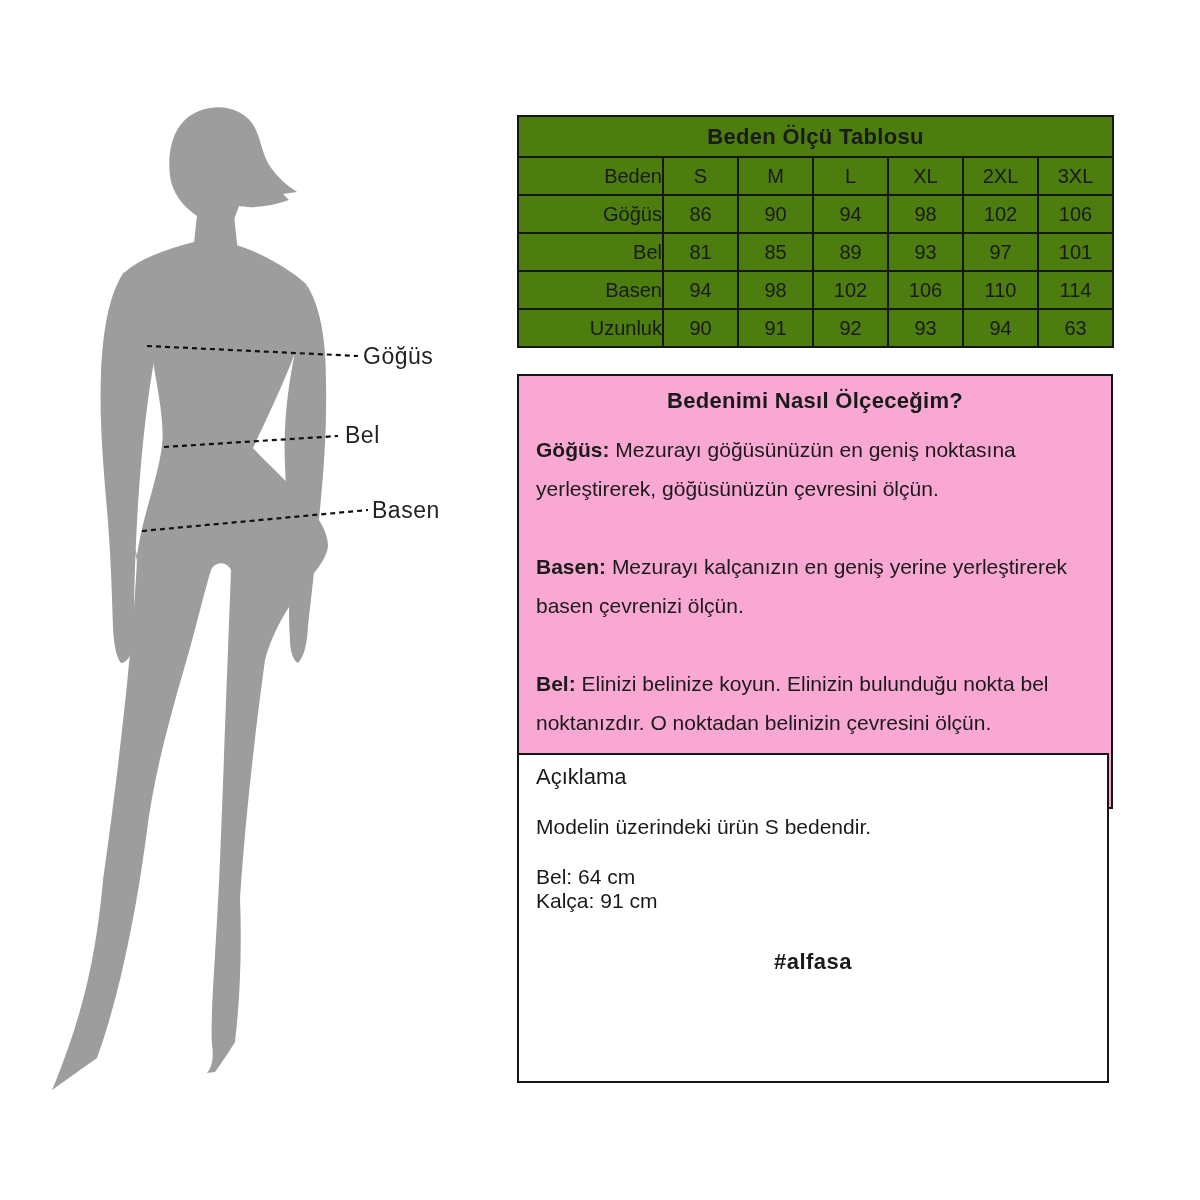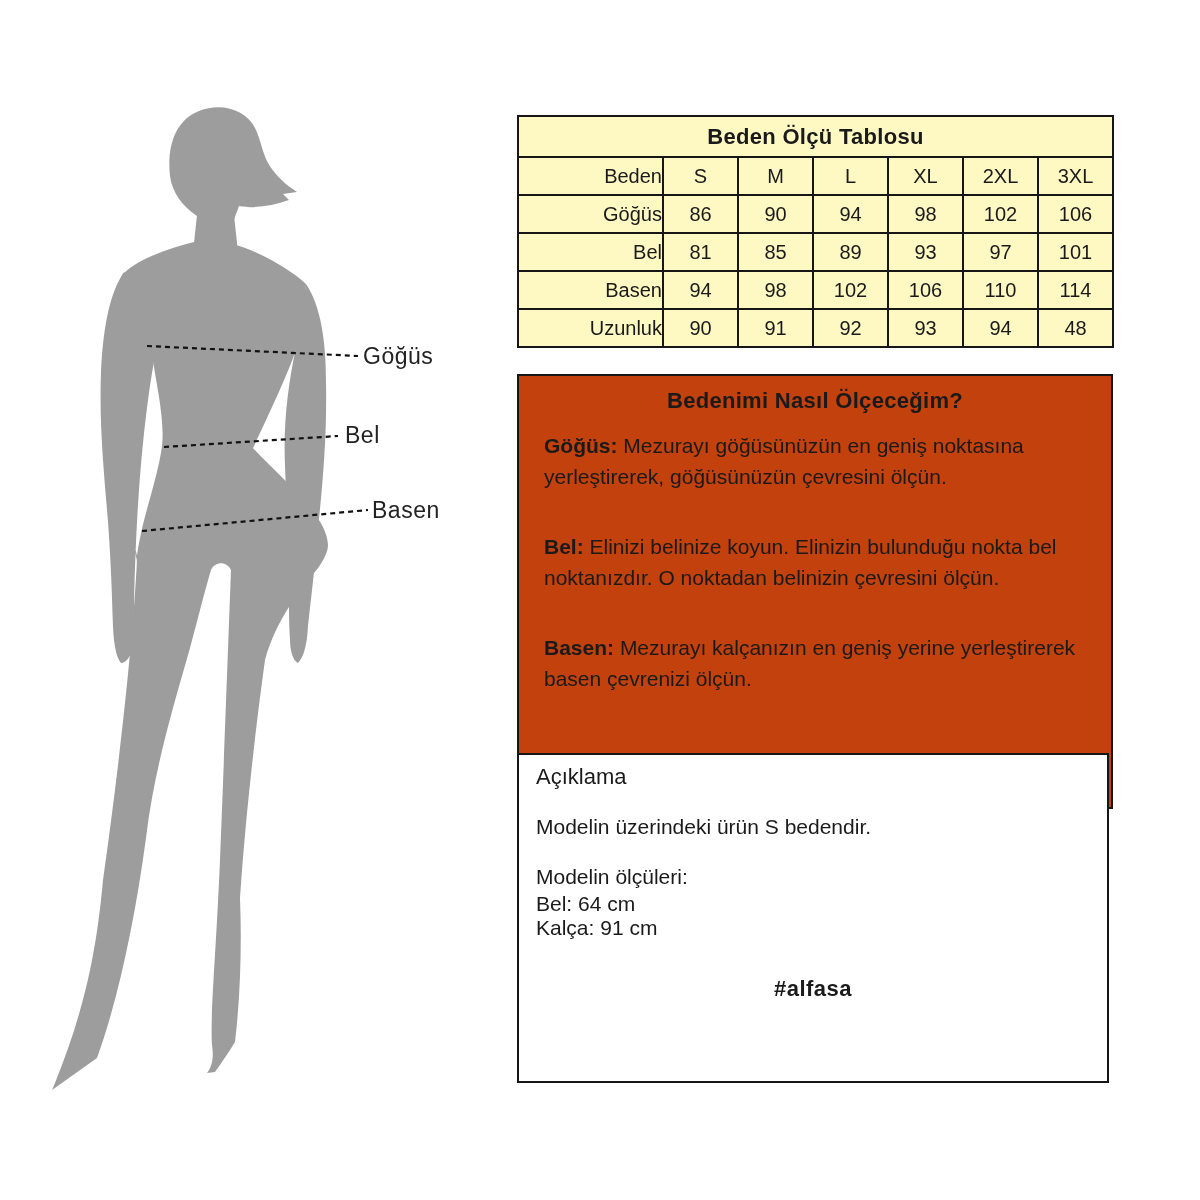--- a/index.html
+++ b/index.html
@@ -17,49 +17,49 @@
     white-space: nowrap;
   }
   .fig-label.gogus { left: 363px; top: 343px; }
   .fig-label.bel   { left: 345px; top: 422px; }
   .fig-label.basen { left: 372px; top: 497px; }
 
   
   table.size-table {
     position: absolute; left: 517px; top: 115px;
     border-collapse: collapse; table-layout: fixed;
-    width: 596px; background: #fef9c3;
+    width: 596px; background: #4d7c0f;
   }
   table.size-table td {
     border: 2px solid #161616;
     font-size: 20px; height: 36px;
     text-align: center; vertical-align: middle;
     padding: 0; overflow: hidden;
   }
   table.size-table td.t-title {
     height: 39px; font-weight: bold; font-size: 22px; letter-spacing: 0.3px;
   }
   table.size-table td.c-label {
     text-align: right; padding-left: 14px; width: 145px;
   }
   table.size-table col.c0 { width: 145px; }
   table.size-table col.cn { width: 75px; }
 
   
   .measure-box {
     position: absolute; left: 517px; top: 374px; width: 596px; height: 435px;
     border: 2px solid #161616; box-sizing: border-box;
-    padding: 10px 17px 0 17px; background: #c2410c;
+    padding: 10px 17px 0 17px; background: #f9a8d4;
   }
   .measure-box .box-title {
     text-align: center; font-weight: bold; font-size: 22px;
     margin: 2px 0 16px 0; letter-spacing: 0.3px;
   }
   .measure-box p {
-    font-size: 21px; line-height: 31px; margin: 0 0 39px 8px;
+    font-size: 21px; line-height: 39px; margin: 0 0 39px 0;
   }
   .measure-box p .term { font-weight: bold; }
 
   
   .desc-box {
     position: absolute; left: 517px; top: 753px; width: 592px; height: 330px;
     border: 2px solid #161616; box-sizing: border-box;
     padding: 9px 17px 0 17px; background: #fff;
   }
   .desc-box .d-title { font-size: 22px; margin: 0 0 25px 0; }
@@ -207,41 +207,40 @@
     <td>110</td>
     <td>114</td>
   </tr>
   <tr>
     <td class="c-label">Uzunluk</td>
     <td>90</td>
     <td>91</td>
     <td>92</td>
     <td>93</td>
     <td>94</td>
-    <td>48</td>
+    <td>63</td>
   </tr>
 </tbody>
   </table>
 
 <div class="measure-box">
   <div class="box-title">Bedenimi Nasıl Ölçeceğim?</div>
   <p>
     <span class="term">Göğüs:</span>
     <span>Mezurayı göğüsünüzün en geniş noktasına yerleştirerek, göğüsünüzün çevresini ölçün.</span>
   </p>
   <p>
+    <span class="term">Basen:</span>
+    <span>Mezurayı kalçanızın en geniş yerine yerleştirerek basen çevrenizi ölçün.</span>
+  </p>
+  <p>
     <span class="term">Bel:</span>
     <span>Elinizi belinize koyun. Elinizin bulunduğu nokta bel noktanızdır. O noktadan belinizin çevresini ölçün.</span>
   </p>
-  <p>
-    <span class="term">Basen:</span>
-    <span>Mezurayı kalçanızın en geniş yerine yerleştirerek basen çevrenizi ölçün.</span>
-  </p>
 </div>
 
 <div class="desc-box">
   <div class="d-title">Açıklama</div>
   <div class="d-line1">Modelin üzerindeki ürün S bedendir.</div>
-  <div class="d-line2">Modelin ölçüleri:</div>
   <div class="d-meas">Bel: 64 cm</div>
   <div class="d-meas">Kalça: 91 cm</div>
   <div class="d-brand">#alfasa</div>
 </div>
 
 </body></html>

